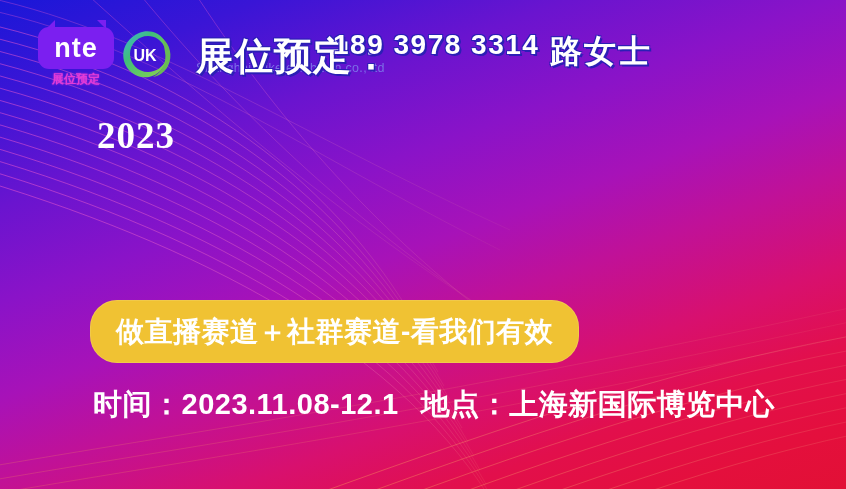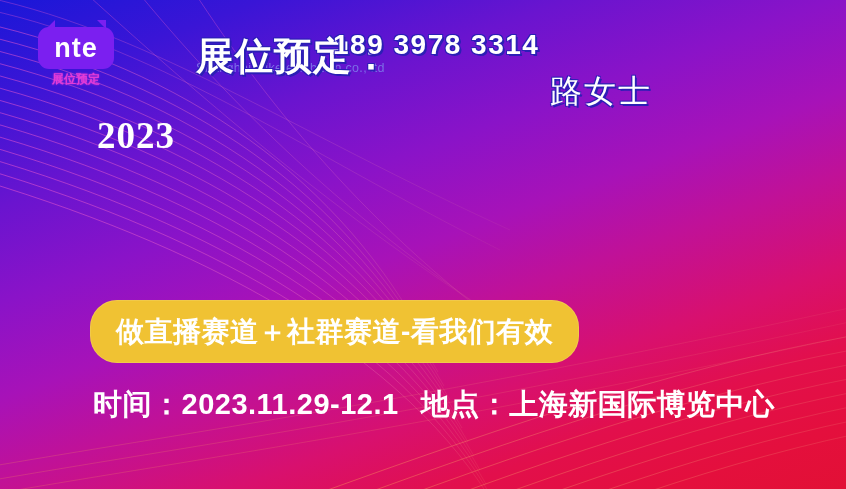--- a/index.html
+++ b/index.html
@@ -62,24 +62,23 @@
     text-shadow:2px 2px 0 #2b1fb5, -1px -1px 0 #2b1fb5, 1px -1px 0 #2b1fb5, -1px 1px 0 #2b1fb5;
   }
   .phone{
     position:absolute;left:333px;top:29px;
     color:#fff;font-size:28px;font-weight:bold;letter-spacing:1.5px;
     white-space:nowrap;
     text-shadow:2px 2px 0 #2b1fb5, -1px -1px 0 #2b1fb5, 1px -1px 0 #2b1fb5, -1px 1px 0 #2b1fb5;
   }
   .contact{
     position:absolute;left:550px;top:30px;
-    color:#fff;font-size:32px;font-weight:normal;letter-spacing:2px;
+    color:#fff;font-size:32px;font-weight:bold;letter-spacing:2px;
     white-space:nowrap;
     text-shadow:2px 2px 0 #2b1fb5, -1px -1px 0 #2b1fb5, 1px -1px 0 #2b1fb5, -1px 1px 0 #2b1fb5;
-    margin-top:40px;
   }
 
   
   .year{
     position:absolute;left:97px;top:117px;
     color:#fff;font-size:37px;font-weight:bold;letter-spacing:1px;line-height:1;font-family:Liberation Serif, serif;
   }
   .title1{
     position:absolute;left:93px;top:166px;
     color:#fff;font-size:46px;font-weight:bold;letter-spacing:1.5px;
@@ -179,31 +178,46 @@
 
     <div class="nte-logo">
       <div class="nte-box">
         <span class="nte-ear l"></span>
         <span class="nte-ear r"></span>
       </div>
       <div class="nte-word">nte</div>
       <div class="nte-sub">展位预定</div>
     </div>
 
+    <div class="uk-logo">
+      <svg width="56" height="52" viewBox="0 0 56 52" xmlns="http://www.w3.org/2000/svg">
+        <defs>
+          <linearGradient id="ukg" x1="0" y1="0" x2="1" y2="1">
+            <stop offset="0%" stop-color="#3fb1e0"></stop>
+            <stop offset="35%" stop-color="#3fbf7a"></stop>
+            <stop offset="100%" stop-color="#8ed24a"></stop>
+          </linearGradient>
+        </defs>
+        <path d="M46,10 C41,2 30,-1 21,3 C9,8 3,20 6,31 C9,42 20,49 31,47 C40,45 47,38 48,30
+                 C45,37 38,42 30,42 C20,42 12,34 12,24 C12,14 20,6 30,6 C37,6 43,10 46,16 Z" fill="url(#ukg)"></path>
+        <path d="M44,8 C52,14 55,26 50,36 C47,42 41,46 35,47 C44,42 49,32 47,22 C46,16 45,11 44,8 Z" fill="#6ac44e" opacity="0.95"></path>
+        <text x="27" y="31" font-family="'Liberation Sans',sans-serif" font-size="16" font-weight="bold" fill="#ffffff" text-anchor="middle">UK</text>
+      </svg>
+    </div>
 
     <div class="leike-en">Shanghai leike exhibition co., ltd</div>
 
     <div class="booth">展位预定：</div>
     <div class="phone">189 3978 3314</div>
     <div class="contact">路女士</div>
   </div>
 
   <div class="year">2023</div>
 
   <div class="pill">
     <span class="pill-txt">做直播赛道＋社群赛道-看我们有效</span>
   </div>
 
   <div class="footer">
-    <span>时间：</span><span>2023.11.29-12.1</span><span class="gap"></span><span>地点：</span><span>上海新国际博览中心</span>
+    <span>时间：</span><span>2023.11.08-12.1</span><span class="gap"></span><span>地点：</span><span>上海新国际博览中心</span>
   </div>
 
 </div>
 
 </body></html>

